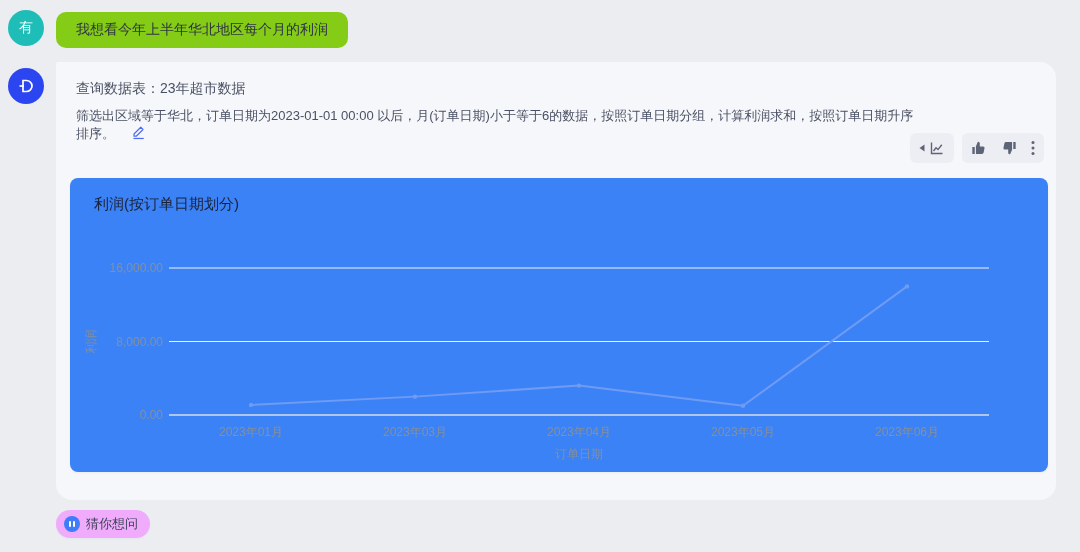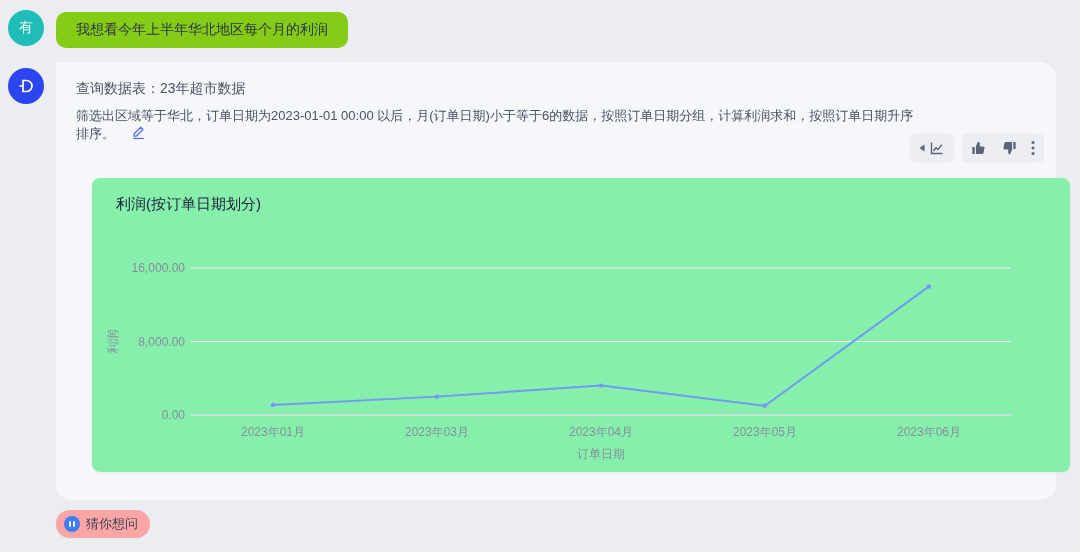--- a/index.html
+++ b/index.html
@@ -22,29 +22,29 @@
   .filter-wrap { position:absolute; left:20px; top:46px; width:845px;
                  font-size:13px; line-height:16px; color:#4A5164; }
   .edit-btn { display:inline-block; vertical-align:-2px; margin-left:12px; cursor:pointer; }
 
   .toolbar { position:absolute; right:12px; top:71px; display:flex; gap:8px; align-items:center; }
   .tool-pill { background:#EDEEF3; border-radius:6px; height:30px; display:flex;
                align-items:center; padding:0 9px; gap:14px; }
   .tool-btn { display:flex; align-items:center; gap:3px; cursor:pointer; }
 
   
-  .chart-card { position:absolute; left:36px; top:116px; width:978px; height:294px;
-                background:#86efac; border-radius:8px;
+  .chart-card { position:absolute; left:14px; top:116px; width:978px; height:294px;
+                background:#3b82f6; border-radius:8px;
                 box-shadow:0 1px 3px rgba(30,40,70,0.05); }
   .chart-title { position:absolute; left:24px; top:17px; font-size:15px; font-weight:500; color:#1A2238; }
   .chart-svg { position:absolute; left:0; top:0; }
   .tick { fill:#86909C; font-size:12px; font-family:"Liberation Sans","DejaVu Sans",sans-serif; }
 
   
-  .guess-pill { position:absolute; left:56px; top:510px; height:28px; background:#fca5a5;
+  .guess-pill { position:absolute; left:56px; top:510px; height:28px; background:#f0abfc;
                 border-radius:14px; display:flex; align-items:center; gap:6px;
                 padding:0 12px 0 8px; font-size:13px; color:#3A4254; cursor:pointer;
                 box-shadow:0 1px 2px rgba(30,40,70,0.04); }
   .guess-icon { width:16px; height:16px; border-radius:50%; background:#3E7CFA;
                 display:flex; align-items:center; justify-content:center; gap:2px; }
   .guess-icon i { display:block; width:2px; height:6px; background:#fff; border-radius:1px; }
 </style>
 </head>
 <body>
 

